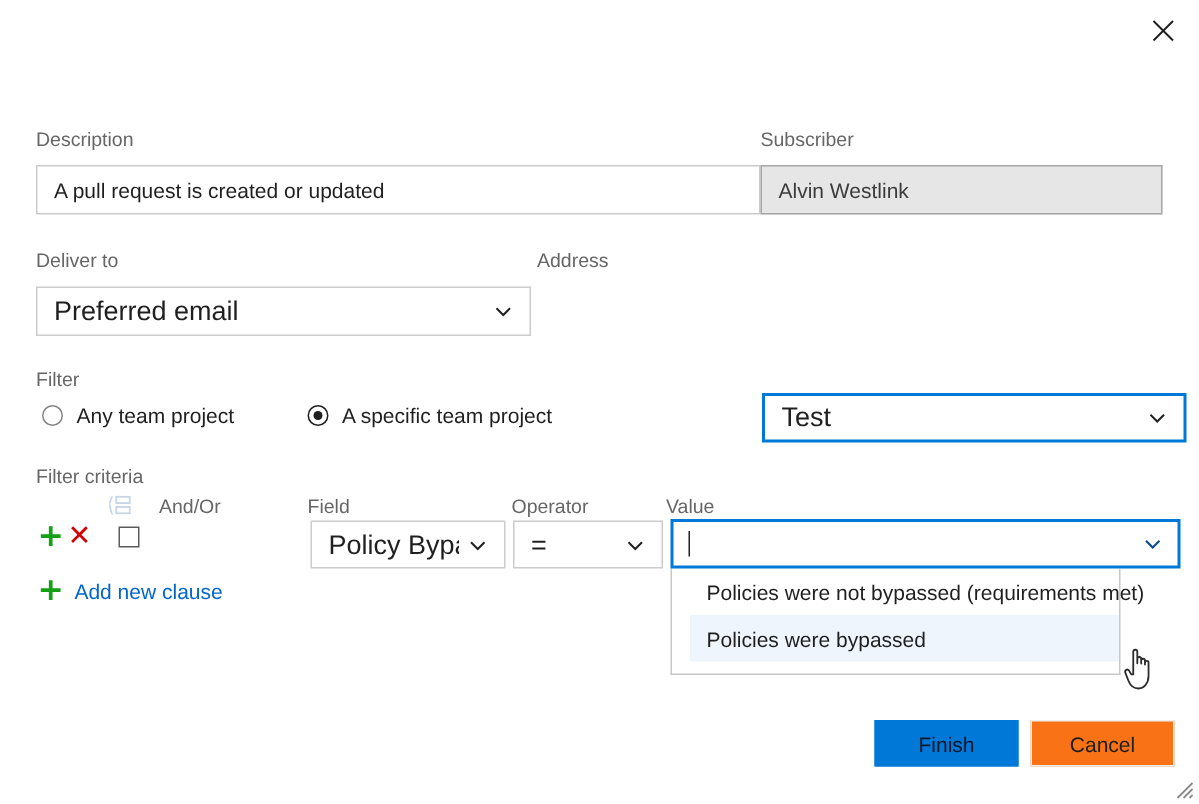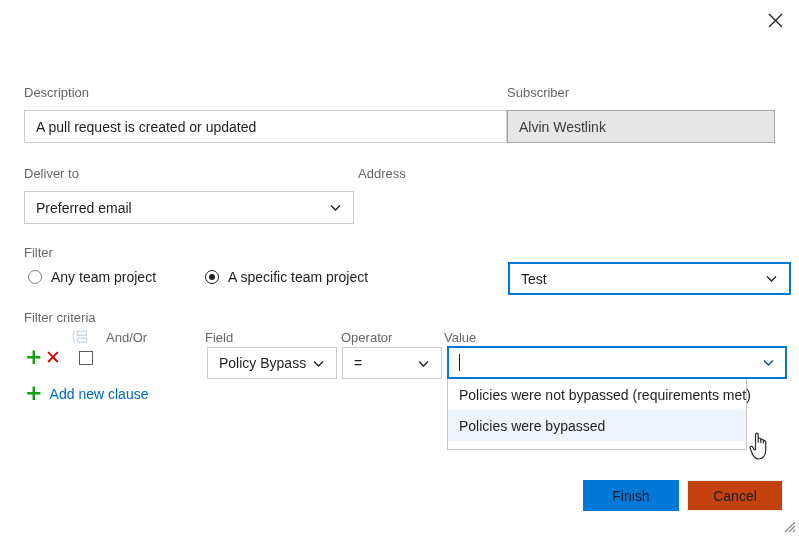--- a/index.html
+++ b/index.html
@@ -70,21 +70,21 @@
   .textbox.disabled {
     background: #e6e6e6;
     border-color: #a6a6a6;
     color: #3b3b3b;
   }
   .combo {
     position: absolute;
     box-sizing: border-box;
     border: 1px solid #cccccc;
     background: #ffffff;
-    font-size: 14px;
+    font-size: 18px;
     color: #1f1f1f;
     display: flex;
     align-items: center;
     padding: 0 11px;
     cursor: default;
   }
   .combo .val { flex: 1; white-space: nowrap; overflow: hidden; }
   .combo.focused { border: 2px solid #0078d7; }
   .chev {
     width: 13px;
@@ -223,21 +223,21 @@
     box-sizing: border-box;
     display: flex;
     align-items: center;
     justify-content: center;
     font-size: 14px;
     cursor: pointer;
     border: 1px solid transparent;
     font-family: "Liberation Sans", sans-serif;
   }
   .btn.primary { background: #0078d7; color: #0f172a; border-color: #0078d7; }
-  .btn.secondary { background: #c2410c; color: #1f1f1f; border-color: #efefef; }
+  .btn.secondary { background: #f97316; color: #1f1f1f; border-color: #efefef; }
 
   
   .cursor-hand { position: absolute; z-index: 40; pointer-events: none; }
   .cursor-hand svg { display: block; }
   .resize-grip { position: absolute; right: 3px; bottom: 3px; z-index: 30; }
   .resize-grip svg { display: block; }
 </style>
 </head>
 <body>
 
@@ -330,21 +330,21 @@
   <div class="value-combo" style="left:447px; top:346px; width:340px; height:33px;">
     <span class="caret"></span>
     <span class="spacer"></span>
     <span class="chev">
       <svg width="13" height="13" viewBox="0 0 13 13">
           <path d="M2 4.5 L6.5 9 L11 4.5" stroke="#0e4e8a" stroke-width="1.4" fill="none"></path>
         </svg>
     </span>
   </div>
 
-  <div class="dropdown-list" style="left:447px; top:379px; width:300px;">
+  <div class="dropdown-list" style="left:447px; top:379px; width:300px;padding-left:12px;">
     <div class="dd-option">Policies were not bypassed (requirements met)</div>
     <div class="dd-option hover">Policies were bypassed</div>
   </div>
 
   <div class="add-clause" style="left:25px; top:383px;">
     <span class="plus">+</span>
     <span class="lbl">Add new clause</span>
   </div>
 
   <div class="btn primary" style="left:583px; top:480px; width:96px; height:31px;">Finish</div>

